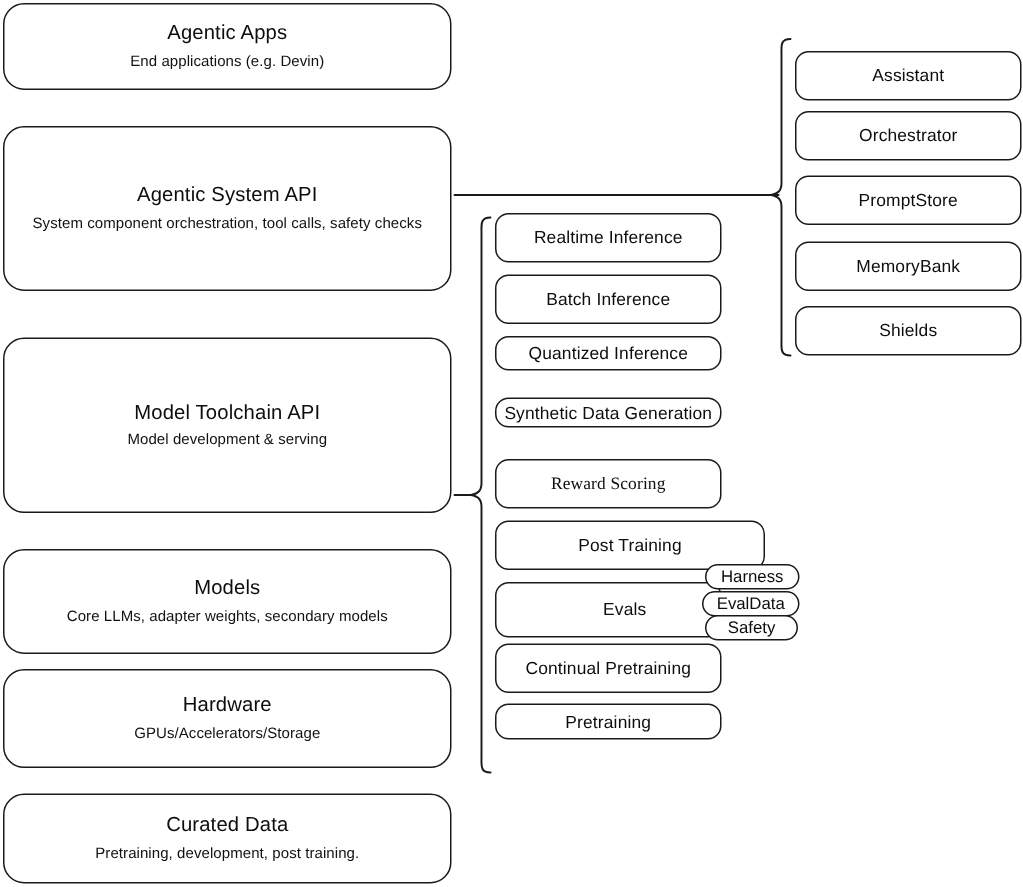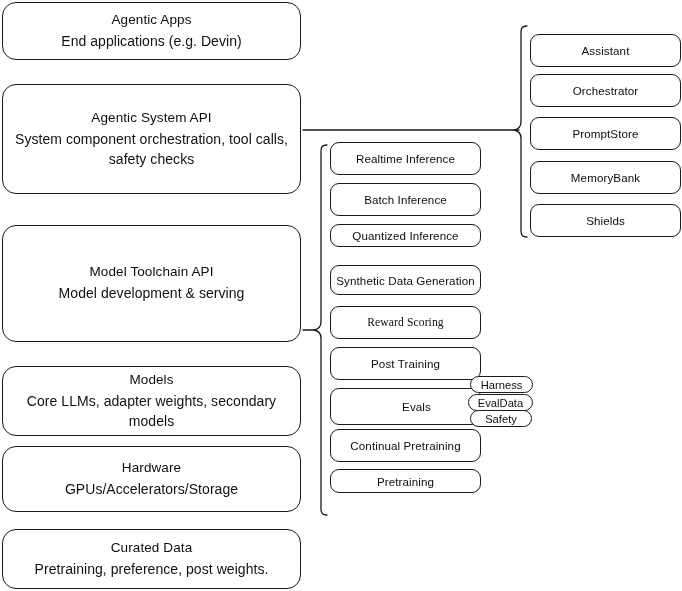--- a/index.html
+++ b/index.html
@@ -29,25 +29,26 @@
     justify-content: center;
     text-align: center;
   }
   .layer-title {
     font-size: 13.5px;
     color: #0d0d0d;
     line-height: 1.35;
     letter-spacing: 0.1px;
   }
   .layer-sub {
-    font-size: 14px;
+    font-size: 10px;
     color: #111111;
     line-height: 1.4;
     margin-top: 3px;
     letter-spacing: 0.05px;
+    text-align: right;
   }
 
   
   .pill-box {
     position: absolute;
     box-sizing: border-box;
     border: 1.3px solid #1a1a1a;
     border-radius: 9px;
     background: #ffffff;
     display: flex;
@@ -140,39 +141,39 @@
     <div class="layer-sub">Core LLMs, adapter weights, secondary models</div>
   </div>
 
   <div class="layer-box" style="left:2px; top:446px; width:299px; height:66px;">
     <div class="layer-title">Hardware</div>
     <div class="layer-sub">GPUs/Accelerators/Storage</div>
   </div>
 
   <div class="layer-box" style="left:2px; top:529px; width:299px; height:60px;">
     <div class="layer-title">Curated Data</div>
-    <div class="layer-sub">Pretraining, preference, post weights.</div>
+    <div class="layer-sub">Pretraining, development, post training.</div>
   </div>
 
   <div class="pill-box" style="left:330px; top:142px; width:151px; height:33px;">
     <span>Realtime Inference</span>
   </div>
   <div class="pill-box" style="left:330px; top:183px; width:151px; height:33px;">
     <span>Batch Inference</span>
   </div>
   <div class="pill-box" style="left:330px; top:224px; width:151px; height:23px;">
     <span>Quantized Inference</span>
   </div>
-  <div class="pill-box" style="left:330px; top:265px; width:151px; height:30px;">
+  <div class="pill-box" style="left:330px; top:265px; width:151px; height:20px;">
     <span>Synthetic Data Generation</span>
   </div>
   <div class="pill-box" style="left:330px; top:306px; width:151px; height:33px;font-family:Liberation Serif, serif;">
     <span>Reward Scoring</span>
   </div>
-  <div class="pill-box" style="left:330px; top:347px; width:151px; height:33px;">
+  <div class="pill-box" style="left:330px; top:347px; width:180px; height:33px;">
     <span>Post Training</span>
   </div>
   <div class="pill-box" style="left:330px; top:388px; width:151px; height:37px;padding-left:22px;">
     <span>Evals</span>
   </div>
   <div class="pill-box" style="left:330px; top:429px; width:151px; height:33px;">
     <span>Continual Pretraining</span>
   </div>
   <div class="pill-box" style="left:330px; top:469px; width:151px; height:24px;">
     <span>Pretraining</span>

